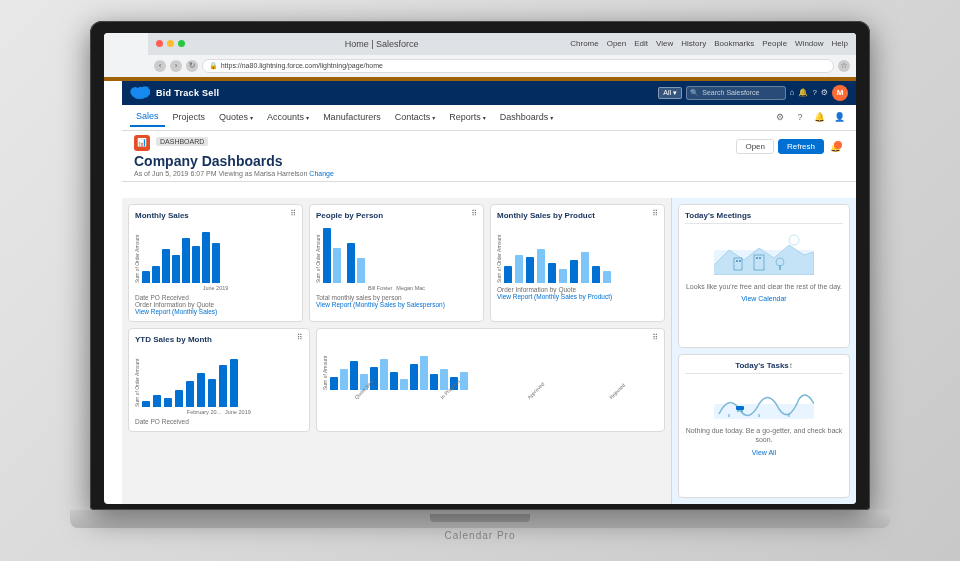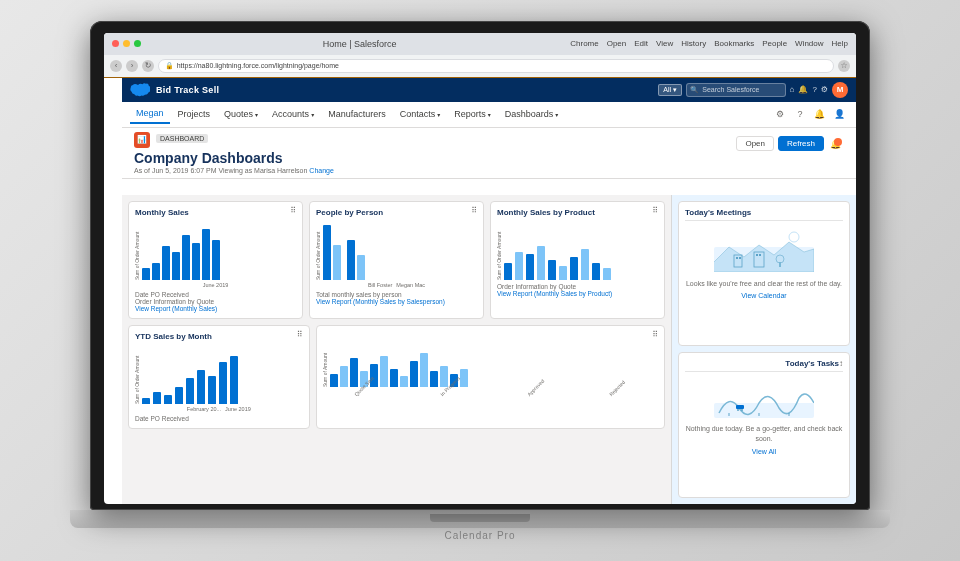--- a/index.html
+++ b/index.html
@@ -58,21 +58,22 @@
       width: 100px;
       height: 8px;
       background: #a0a0a0;
       border-radius: 0 0 4px 4px;
       margin-top: -2px;
     }
 
     
     .browser-chrome {
       background: #f1f3f4;
-      border-bottom: 1px solid #a16207;
+      border-bottom: 4px solid #a16207;
+      padding-left: 44px;
     }
 
     .browser-titlebar {
       display: flex;
       align-items: center;
       padding: 4px 8px;
       height: 22px;
       background: #dee1e6;
     }
 
@@ -621,21 +622,21 @@
             <span class="topnav-icon">⌂</span>
             <span class="topnav-icon">🔔</span>
             <span class="topnav-icon">?</span>
             <span class="topnav-icon">⚙</span>
             <div class="user-avatar">M</div>
           </div>
         </div>
 
         <div class="sf-subnav">
           <div class="sf-subnav-item active">
-            <span>Megan</span>
+            <span>Sales</span>
           </div>
           <div class="sf-subnav-item">
             <span>Projects</span>
           </div>
           <div class="sf-subnav-item">
             <span>Quotes</span>
             <span class="chevron">▾</span>
           </div>
           <div class="sf-subnav-item">
             <span>Accounts</span>
@@ -857,21 +858,21 @@
                   <circle cx="66" cy="32" r="4" fill="none" stroke="#7ab8d6" stroke-width="0.8"></circle>
 
                   <circle cx="80" cy="10" r="5" fill="none" stroke="#c5e3f7" stroke-width="1"></circle>
                 </svg>
               </div>
               <div class="sidebar-empty-text">Looks like you're free and clear the rest of the day.</div>
               <a href="#" class="sidebar-link">View Calendar</a>
             </div>
 
             <div class="sidebar-card">
-              <div style="display:flex; align-items:center; justify-content:flex-end;">
+              <div style="display:flex; align-items:center; justify-content:center;">
                 <div class="sidebar-card-title" style="border:none; padding:0; margin:0;">Today's Tasks</div>
                 <span style="font-size:8px; color:#706e6b;">↕</span>
               </div>
               <div style="border-bottom:1px solid #e4e4e4; margin:3px 0;"></div>
               <div class="task-illustration">
                 <svg width="100" height="40" viewBox="0 0 100 40">
 
                   <rect x="0" y="25" width="100" height="15" fill="#e8f4ff" rx="2"></rect>
 
                   <path d="M5,35 Q15,15 25,30 Q35,45 45,25 Q55,10 65,30 Q75,45 85,20 Q92,10 100,25" fill="none" stroke="#7ab8d6" stroke-width="1.5"></path>

